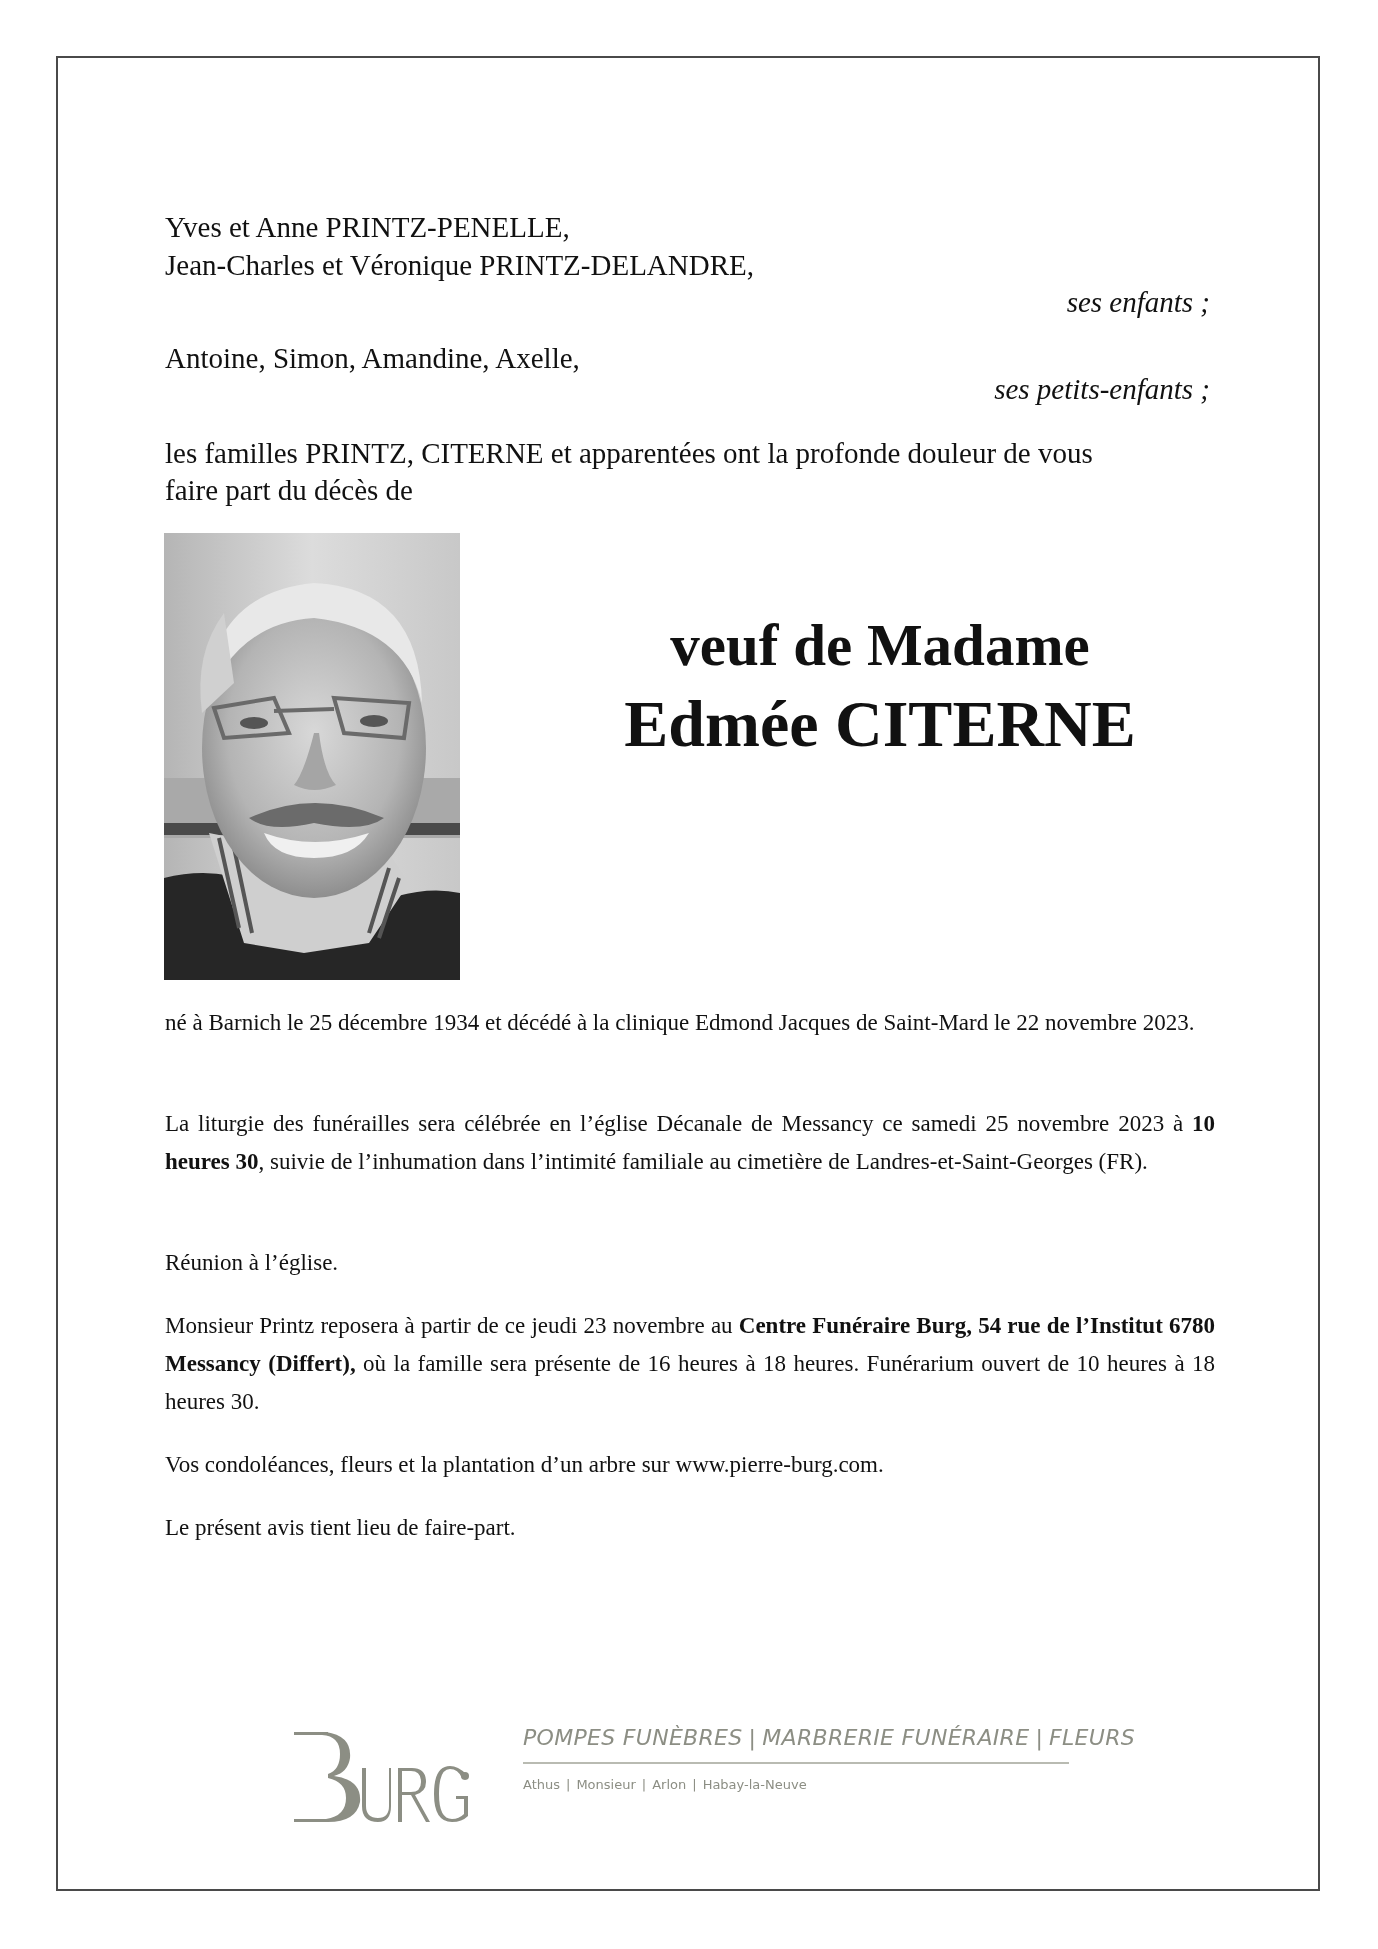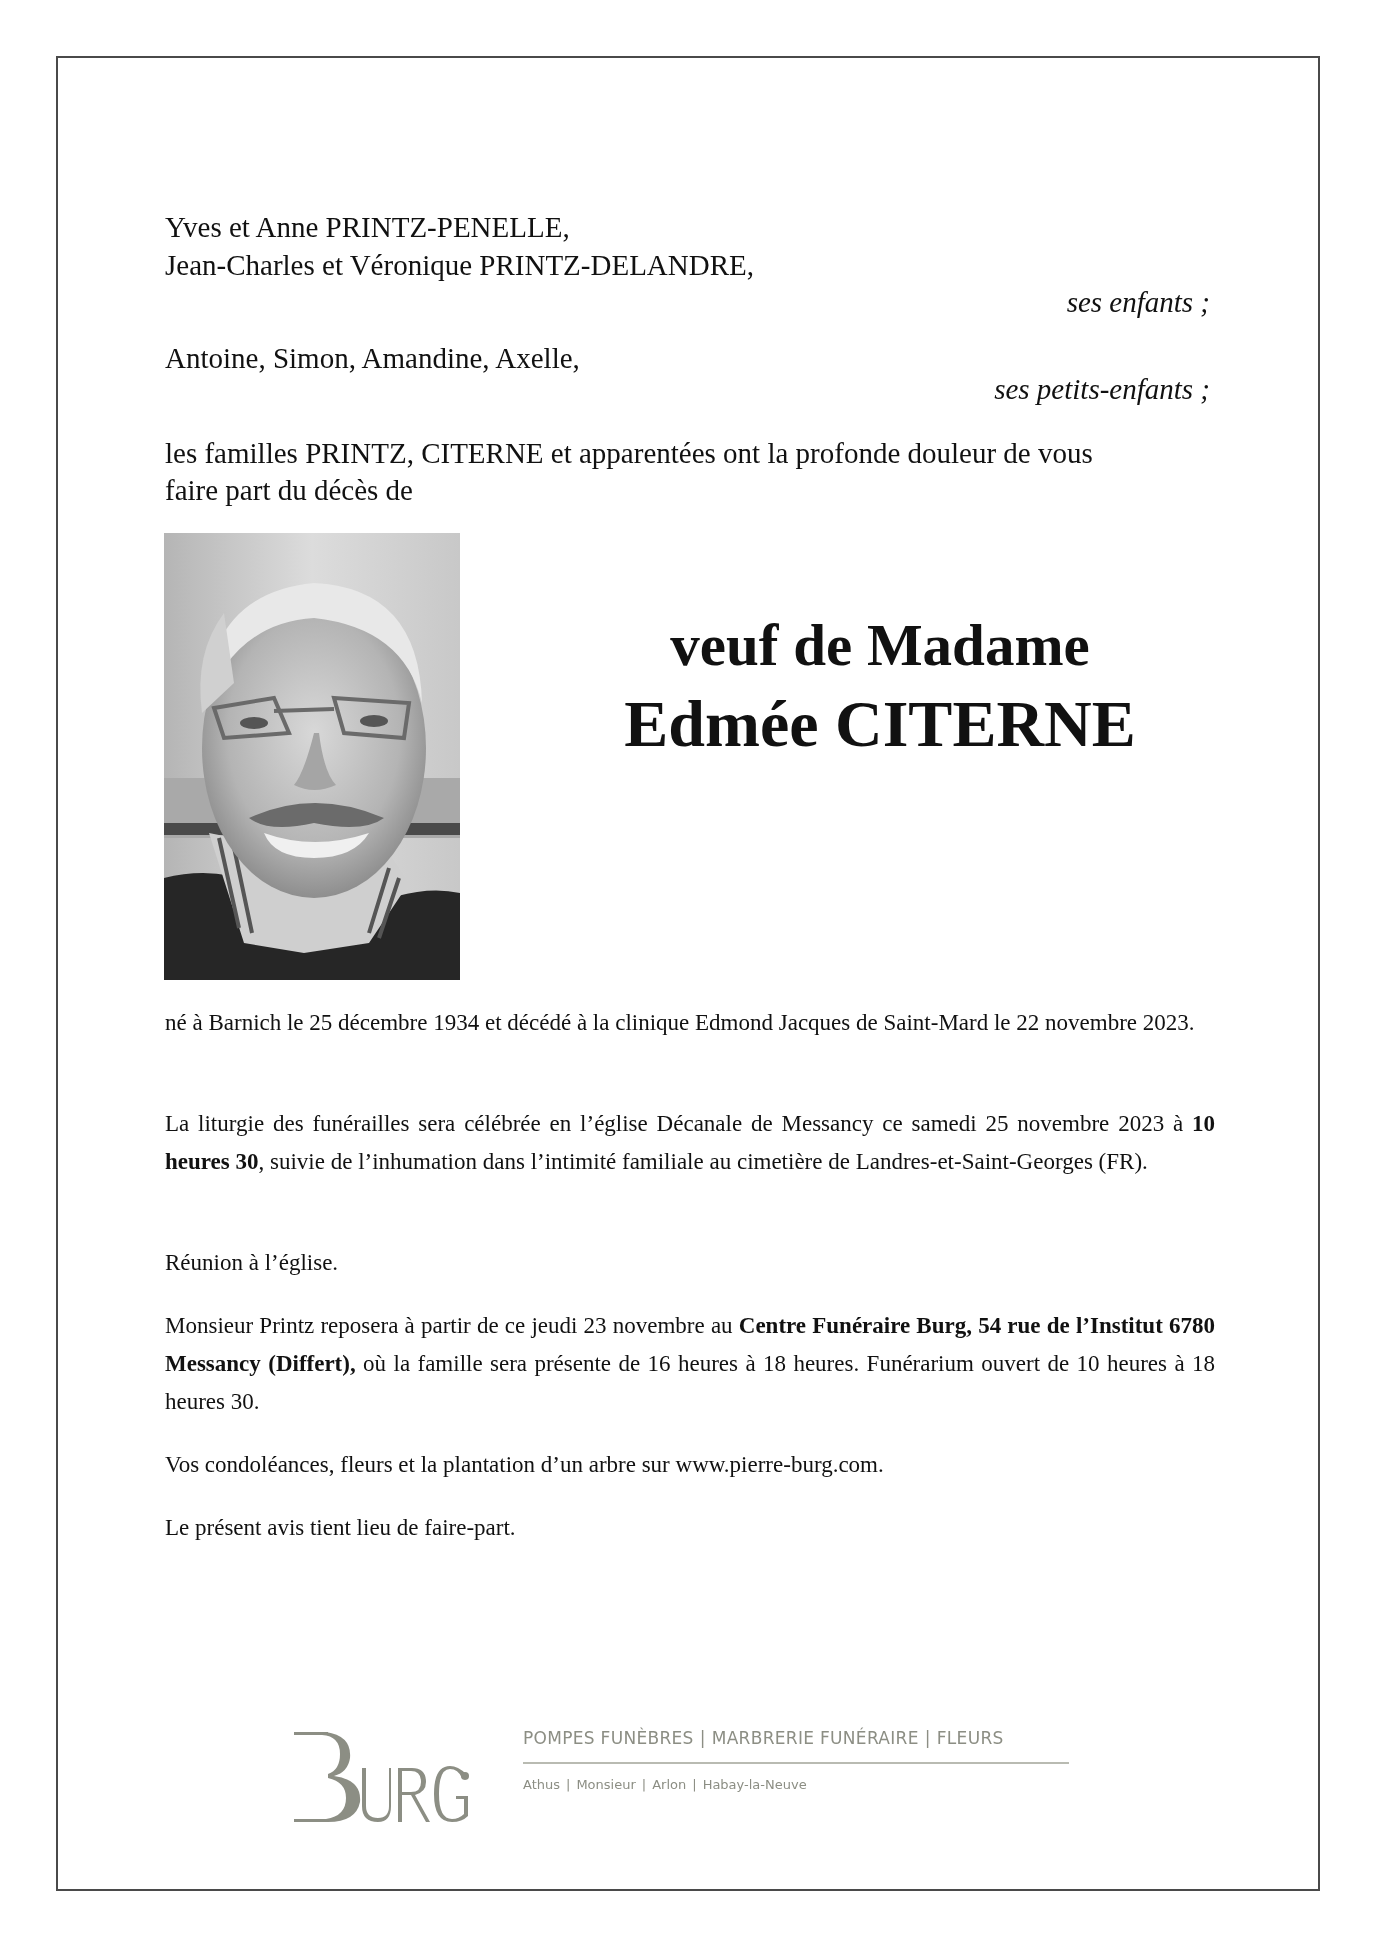--- a/index.html
+++ b/index.html
@@ -16,21 +16,21 @@
   .photo { position: absolute; left: 164px; top: 533px; width: 296px; height: 447px; overflow: hidden; background: #9a9a9a; }
   .name-block { position: absolute; left: 600px; width: 560px; top: 610px; text-align: center; font-weight: bold; }
   .name-line { display: block; white-space: nowrap; }
   .nl1 { font-size: 60px; line-height: 70px; height: 72px; }
   .nl2 { font-size: 72px; line-height: 84px; height: 82px; }
   .nl3 { font-size: 59px; line-height: 70px; height: 76px; font-family: Liberation Serif, serif; }
   .nl4 { font-size: 66px; line-height: 76px; }
   .footer-logo { position: absolute; left: 290px; top: 1728px; width: 185px; height: 98px; }
   .footer-text { position: absolute; left: 523px; top: 1726px; width: 546px; color: #8c8e84;
                  font-family: "DejaVu Sans", "Liberation Sans", sans-serif; }
-  .ft1 { font-size: 17px; letter-spacing: 0.3px; white-space: nowrap; line-height: 24px; }
+  .ft1 { font-size: 22px; letter-spacing: 0.3px; white-space: nowrap; line-height: 24px; font-style: italic; }
   .ft-divider { height: 0; border-top: 2px solid #b9bbb2; margin: 12px 0 10px 0; width: 546px; }
   .ft2 { font-size: 13px; white-space: nowrap; line-height: 22px; }
   .ft3 { font-size: 13px; white-space: nowrap; line-height: 22px; }
   .sep { margin: 0 6px; }
 </style>
 </head>
 <body>
 
 <div class="frame"></div>
 

